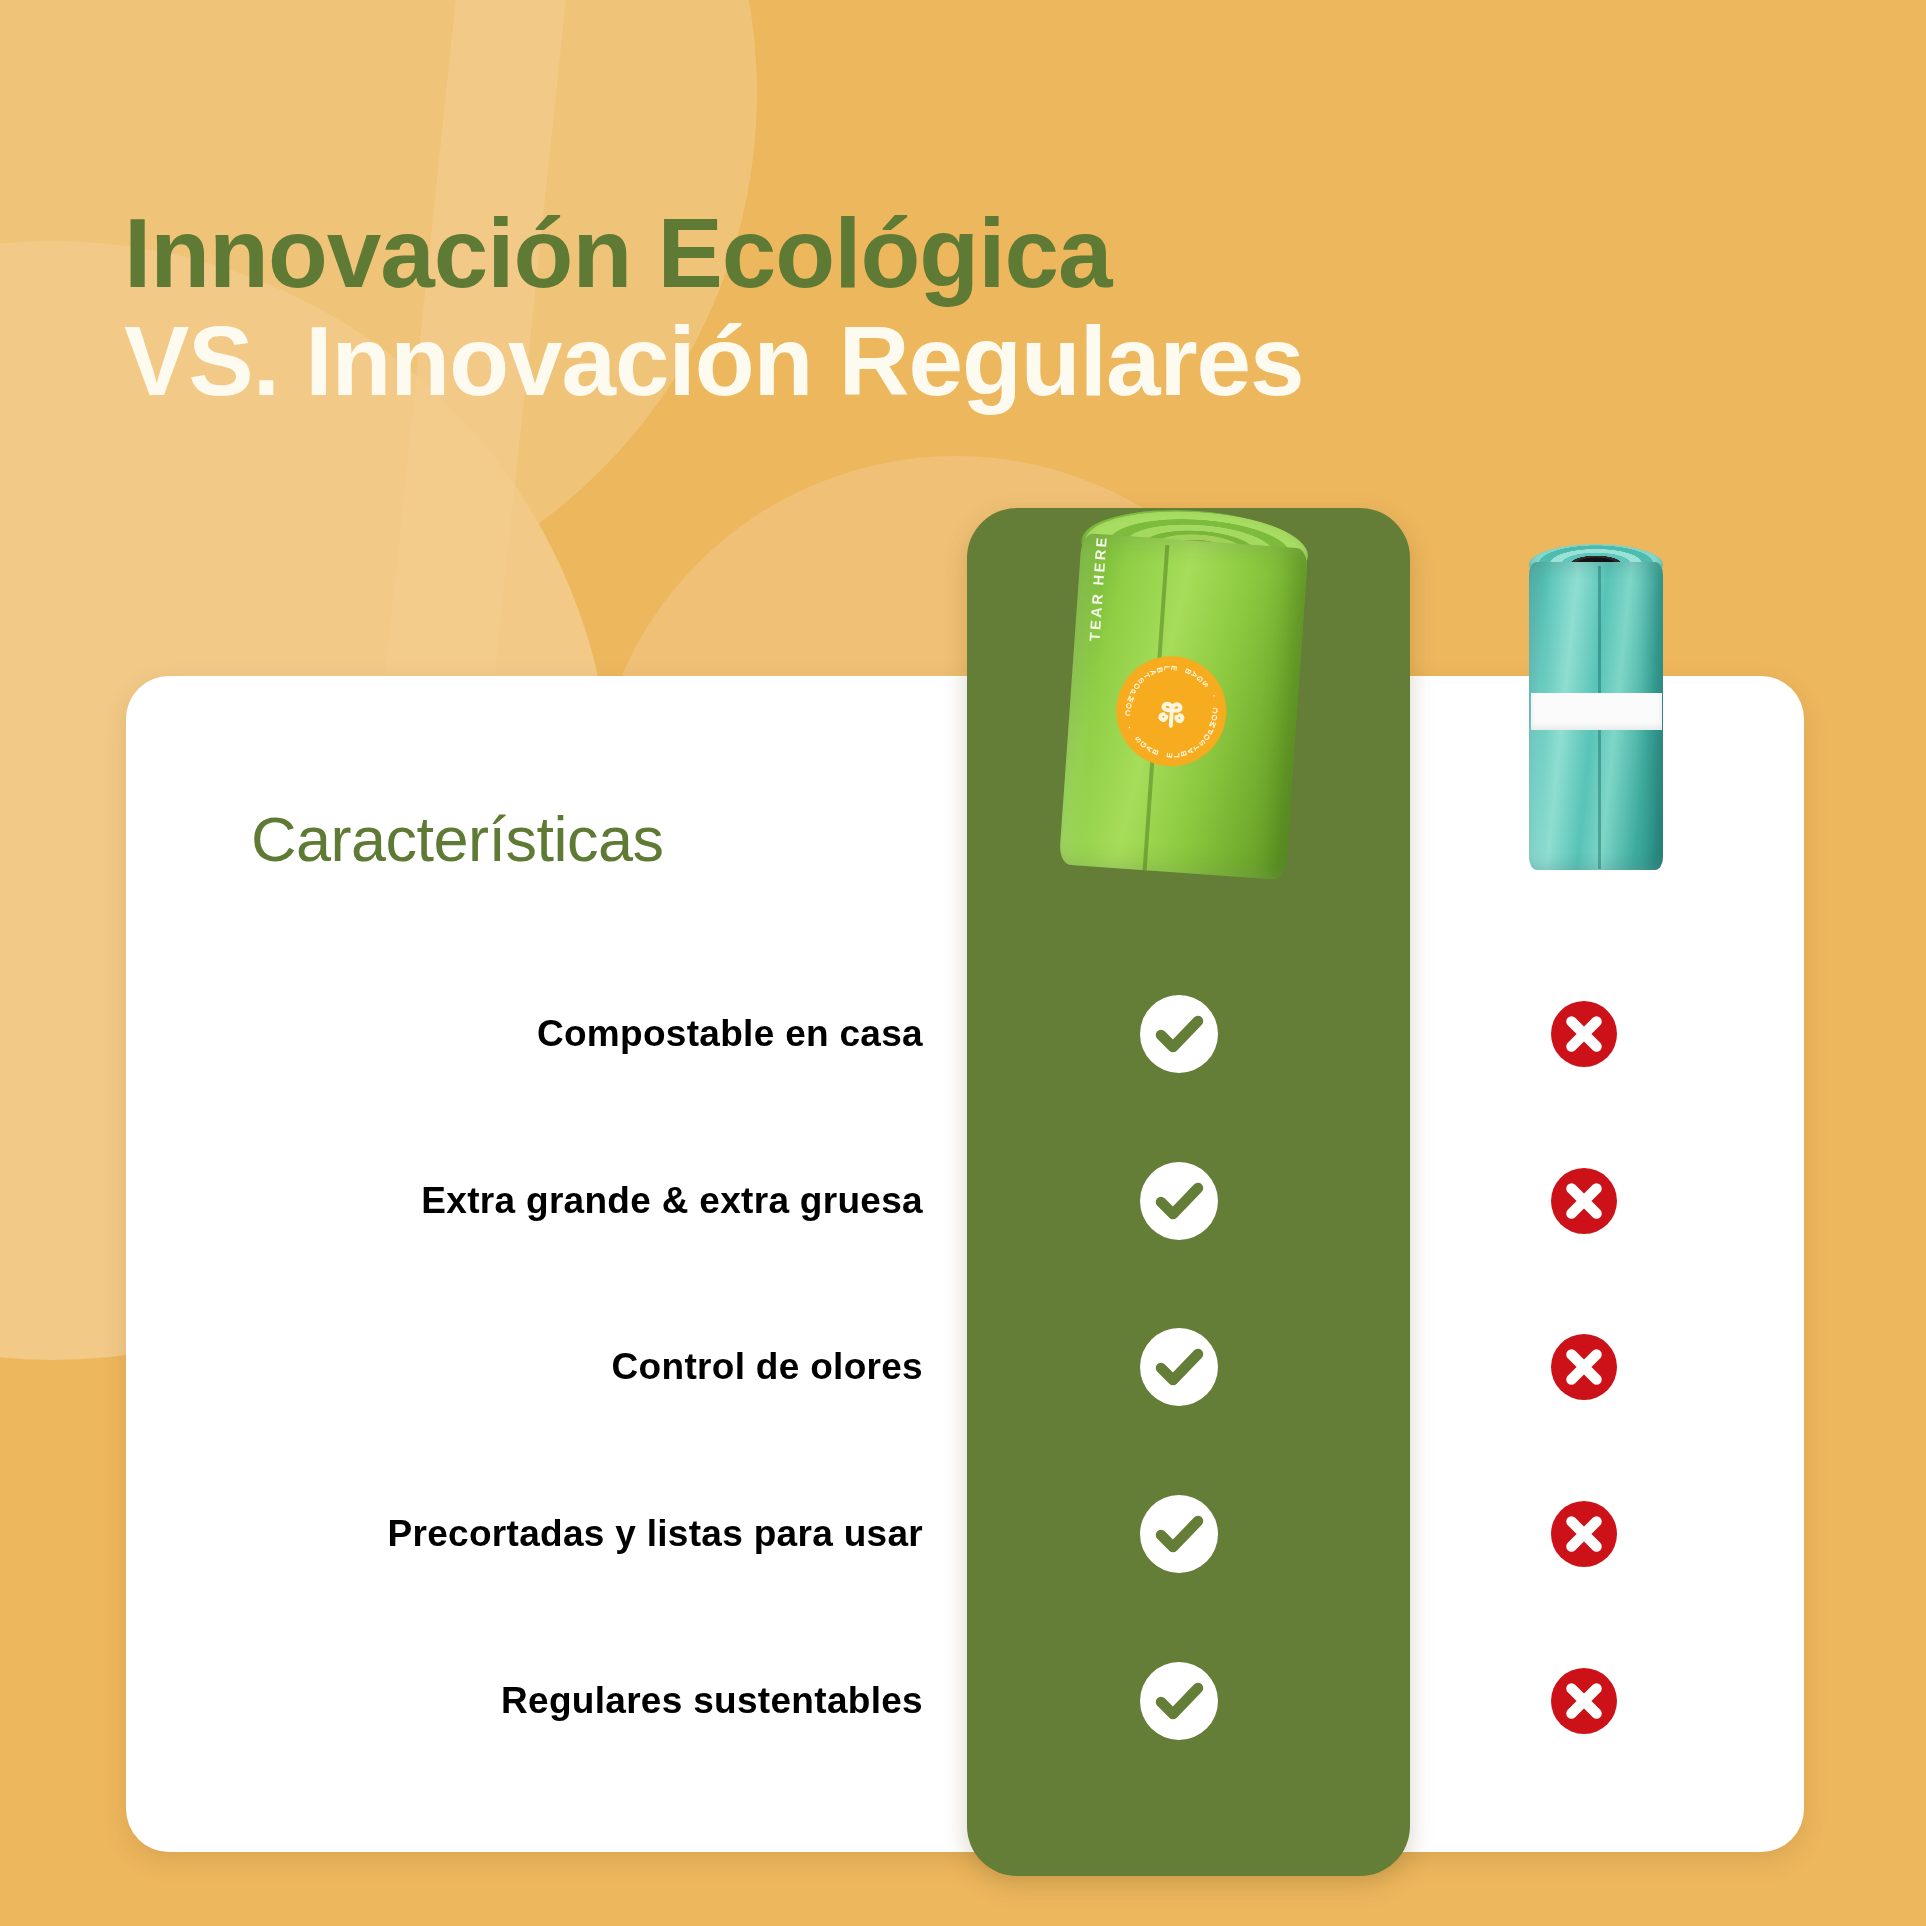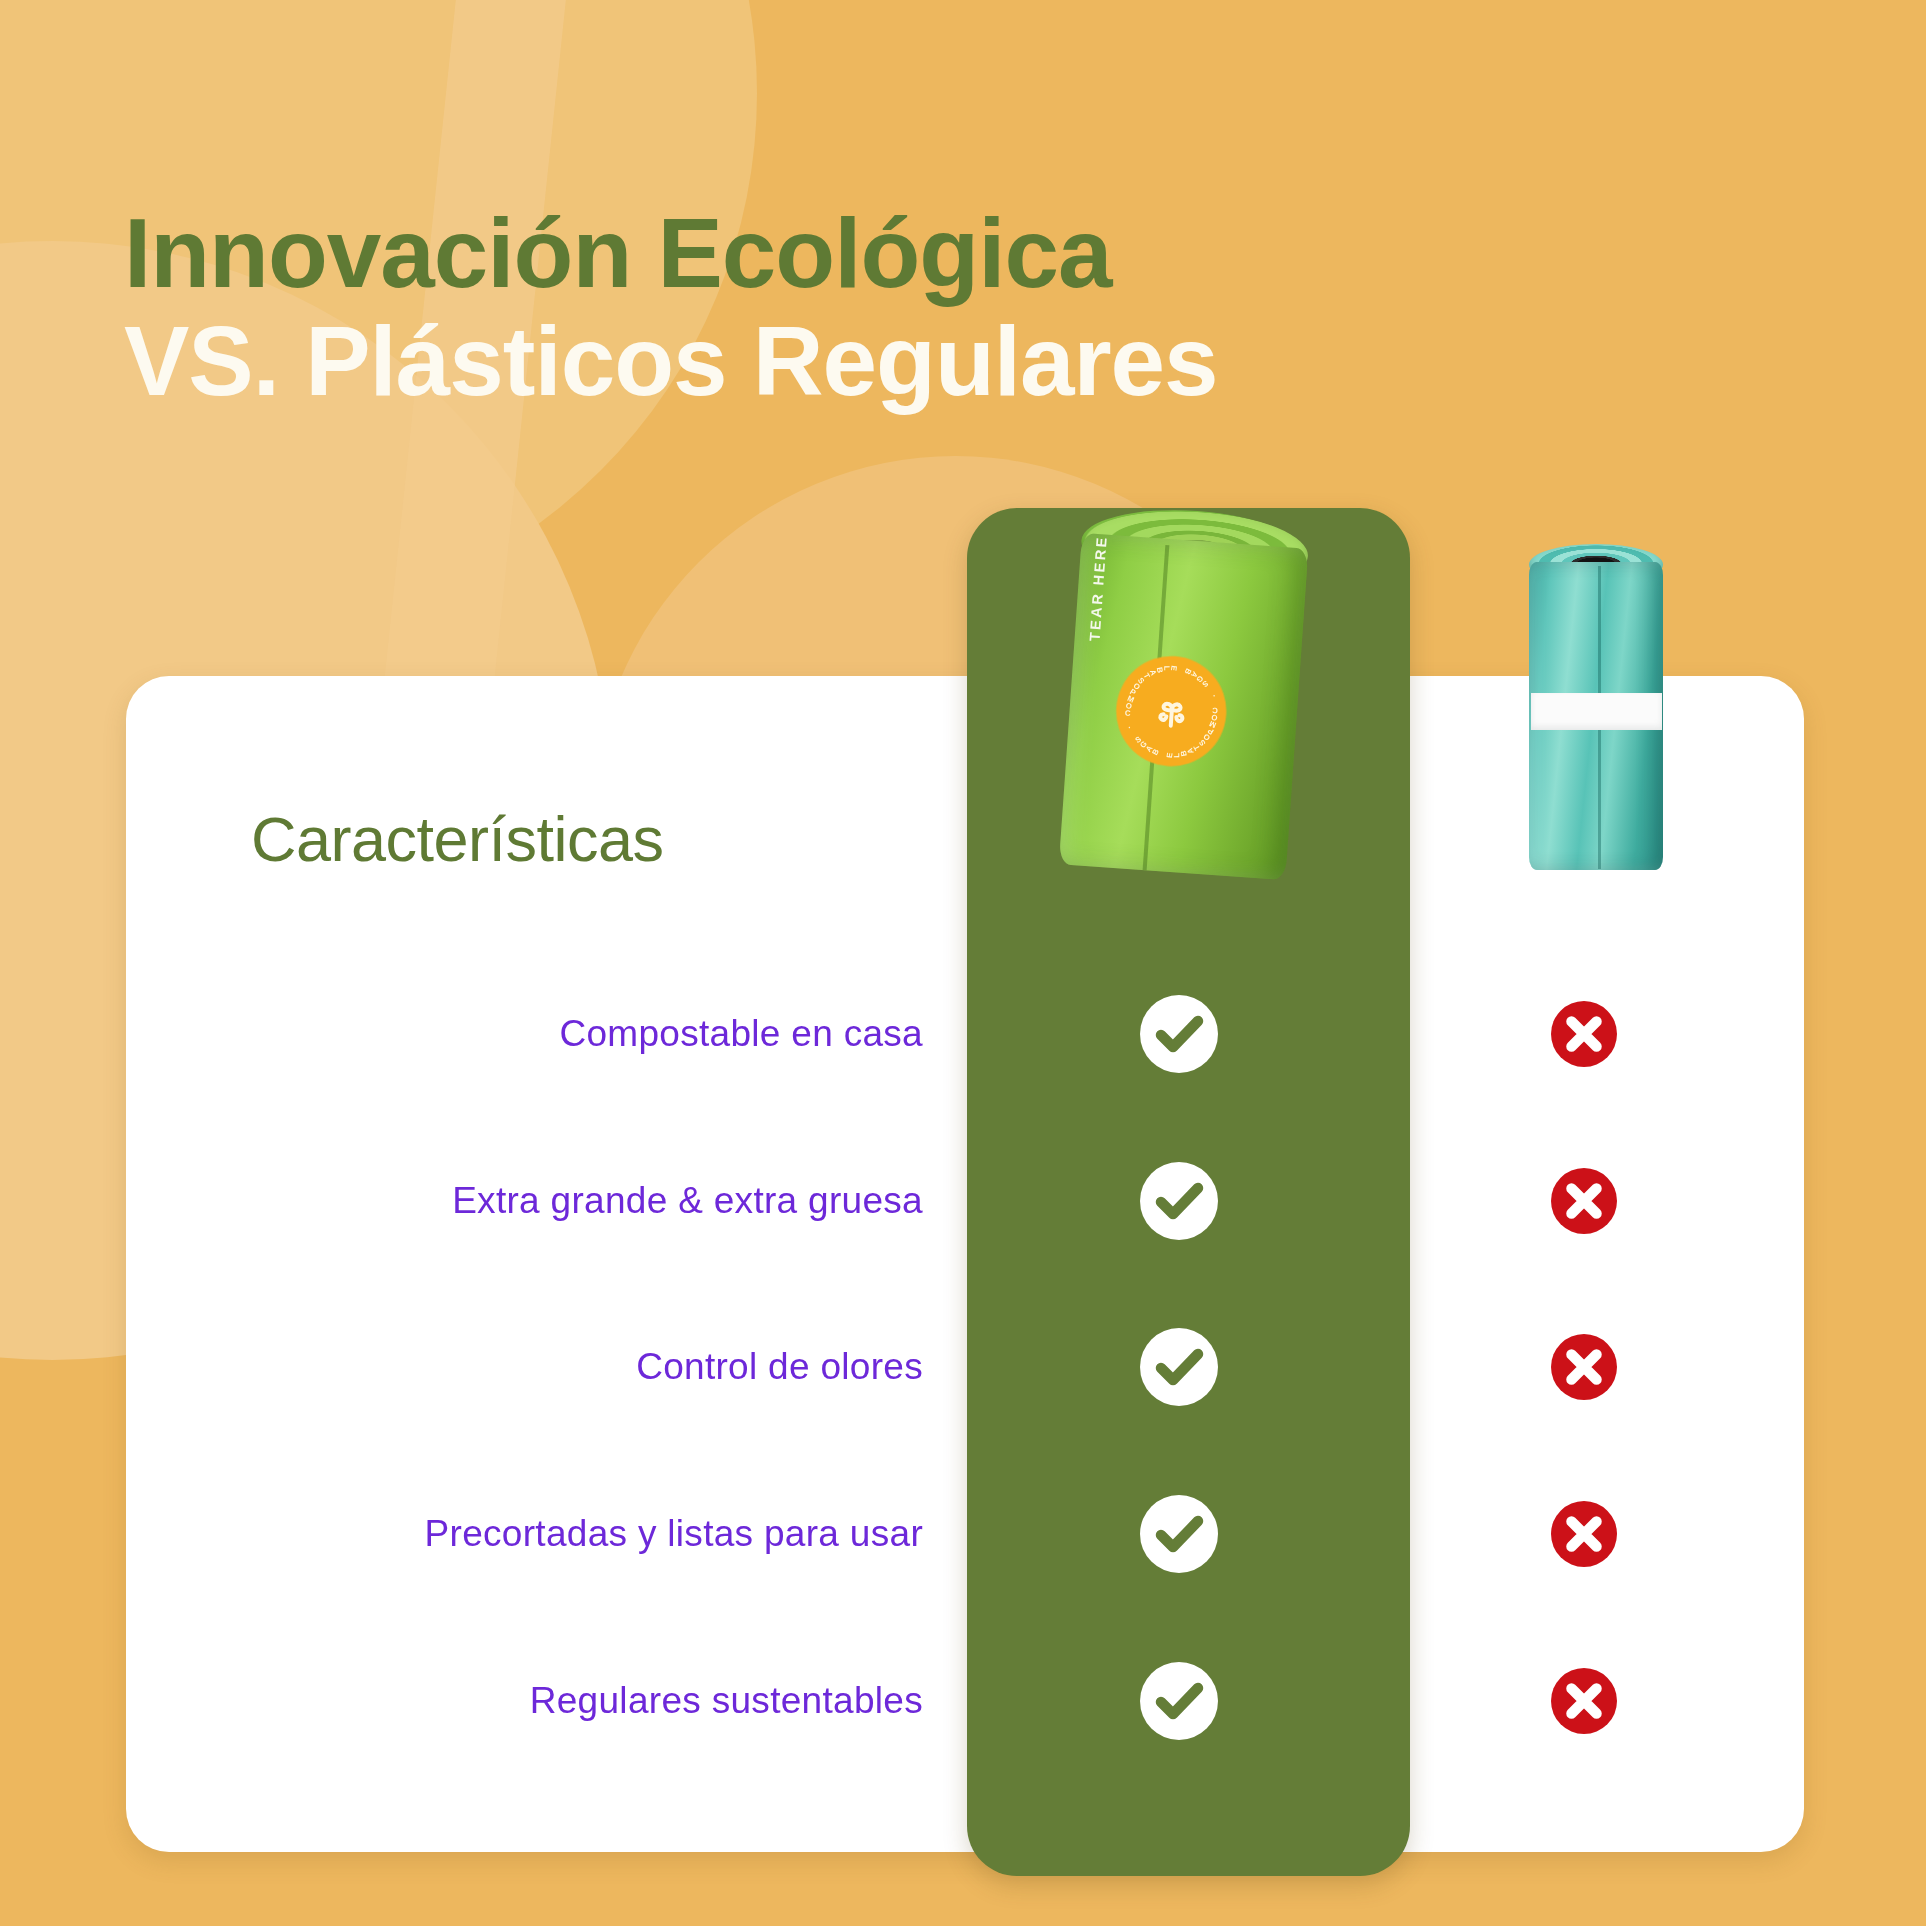--- a/index.html
+++ b/index.html
@@ -141,22 +141,22 @@
     display: block;
   }
   .row-label {
     position: absolute;
     left: 100px;
     width: 823px;
     top: 50%;
     transform: translateY(-50%);
     text-align: right;
     font-size: 37px;
-    font-weight: 400;
-    color: #6d28d9;
+    font-weight: 700;
+    color: #000000;
     letter-spacing: 0.3px;
     line-height: 1.1;
     white-space: nowrap;
   }
   .mark-yes, .mark-no {
     position: absolute;
     top: 50%;
     transform: translateY(-50%);
   }
   .mark-yes { left: 1139px; }
@@ -328,21 +328,21 @@
 <div class="poster">
 
   <div class="bg-base"></div>
   <div class="bg-circle-large"></div>
   <div class="bg-circle-mid"></div>
   <div class="bg-circle-right"></div>
   <div class="bg-band"></div>
 
   <div class="headline">
     <span class="headline-line1">Innovación Ecológica</span>
-    <span class="headline-line2">VS. Plásticos Regulares</span>
+    <span class="headline-line2">VS. Innovación Regulares</span>
   </div>
 
   <div class="card"></div>
 
   <div class="green-col"></div>
 
   <div class="features-heading">Características</div>
 
   <div class="roll-green">
     <div class="rg-top"></div>

